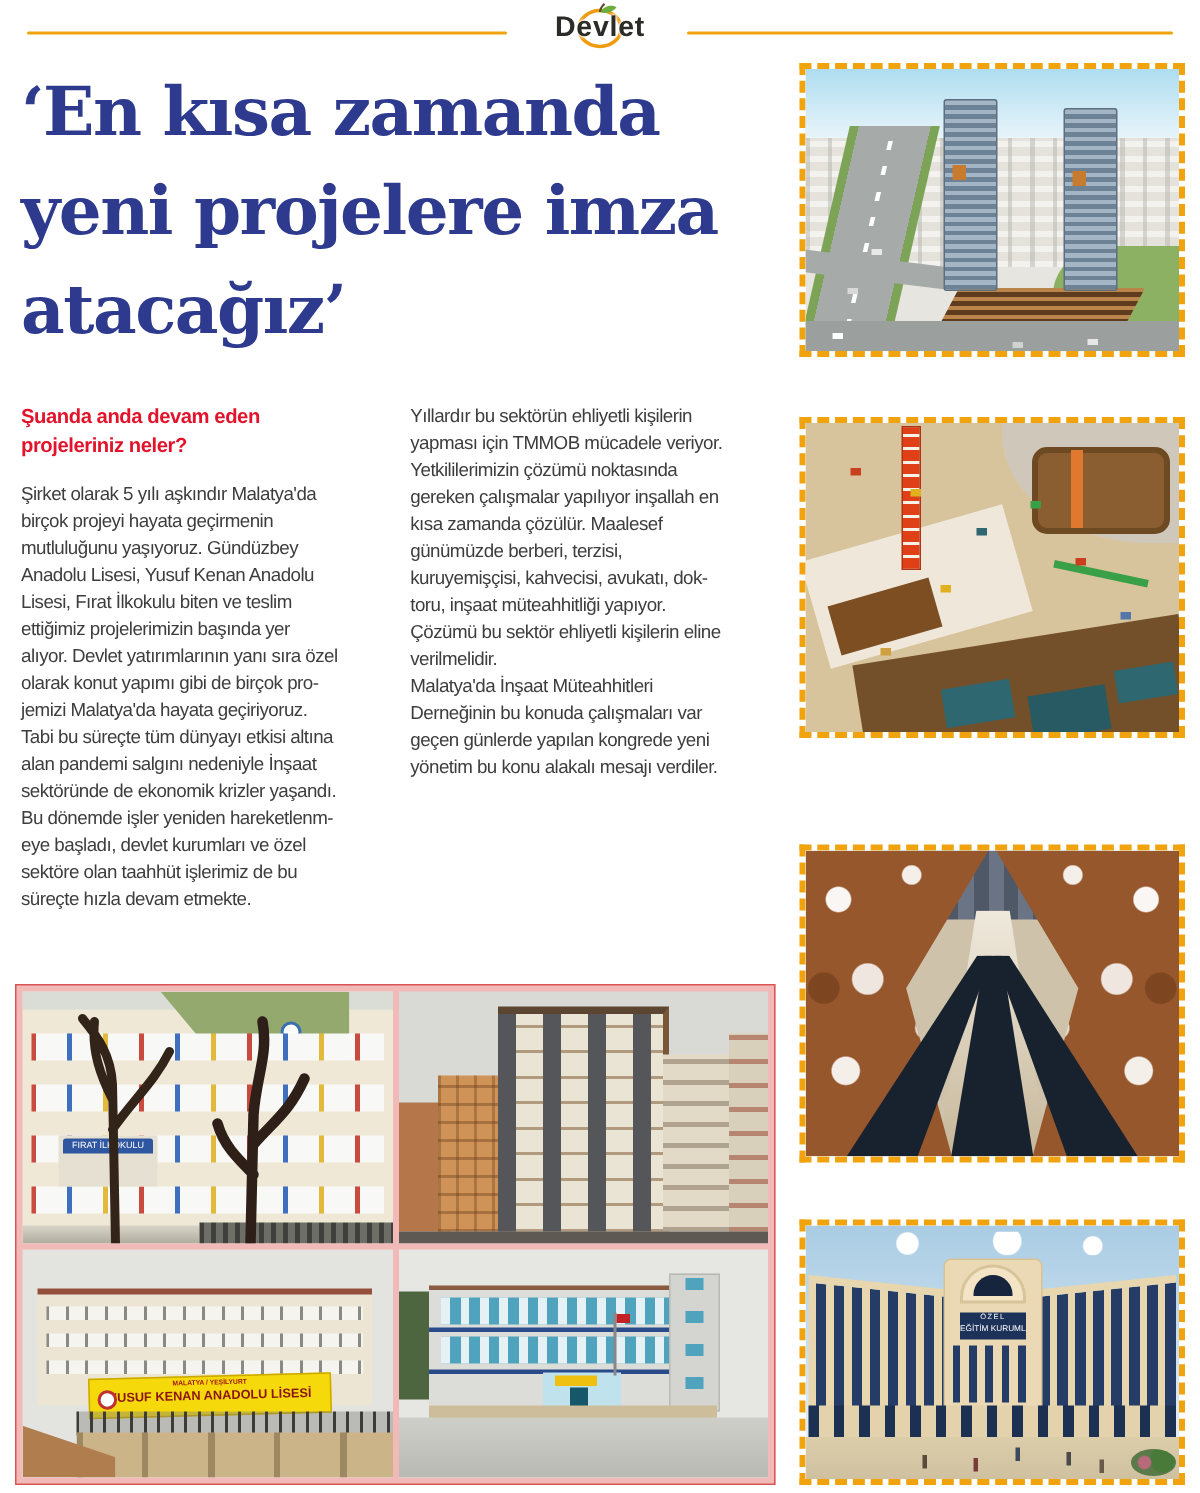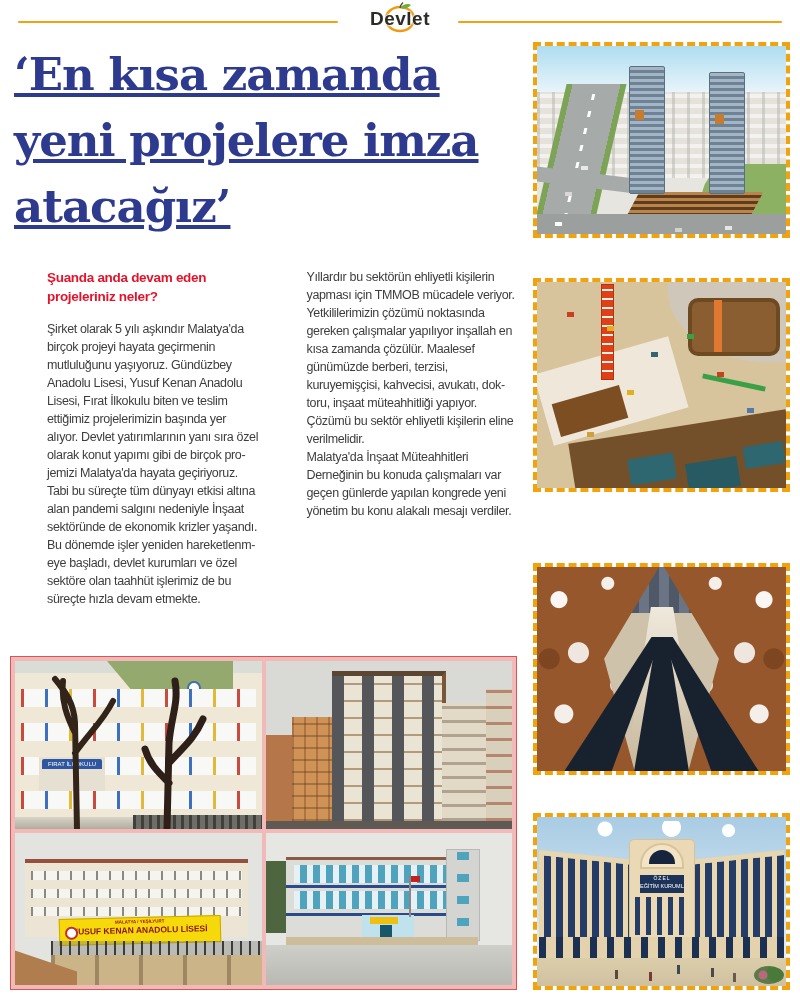--- a/index.html
+++ b/index.html
@@ -15,25 +15,25 @@
   .logo { position:absolute; top:1px; left:50%; transform:translateX(-50%); width:110px; height:34px; }
   .logo svg { position:absolute; left:50%; top:0; transform:translateX(-50%); }
   .logo-text { position:absolute; left:50%; top:7px; transform:translateX(-50%);
                font-size:19px; font-weight:bold; color:#2b2b28; letter-spacing:.5px;
                text-shadow:0 0 2px #fff,0 0 2px #fff,0 0 3px #fff; }
 
   
   .headline { position:absolute; left:14px; top:42px; width:512px;
               font-family:"DejaVu Serif", serif; font-weight:bold;
               font-size:45px; line-height:66px; letter-spacing:-1px;
-              color:#2d3a8e; white-space:pre-line;text-decoration:underline; }
+              color:#2d3a8e; white-space:pre-line; }
 
   
   .columns { position:absolute; left:14px; top:268px; width:505px; display:flex; gap:14px; }
-  .col { width:246px;margin-left:33px; }
+  .col { width:246px; }
   .question { color:#e3132b; font-size:13.5px; font-weight:bold; line-height:19px;
               letter-spacing:-.3px; white-space:pre-line; margin-bottom:14px; }
   .answer { color:#3d3d3d; font-size:12.5px; line-height:18px; letter-spacing:-.35px;
             white-space:pre-line; }
 
   
   .rail-photo { position:absolute; left:533px; width:257px; border:4px dashed #f0a30c;
                 background:#fff; overflow:hidden; }
   .rp1 { top:42px;  height:196px; }
   .rp2 { top:278px; height:214px; }

